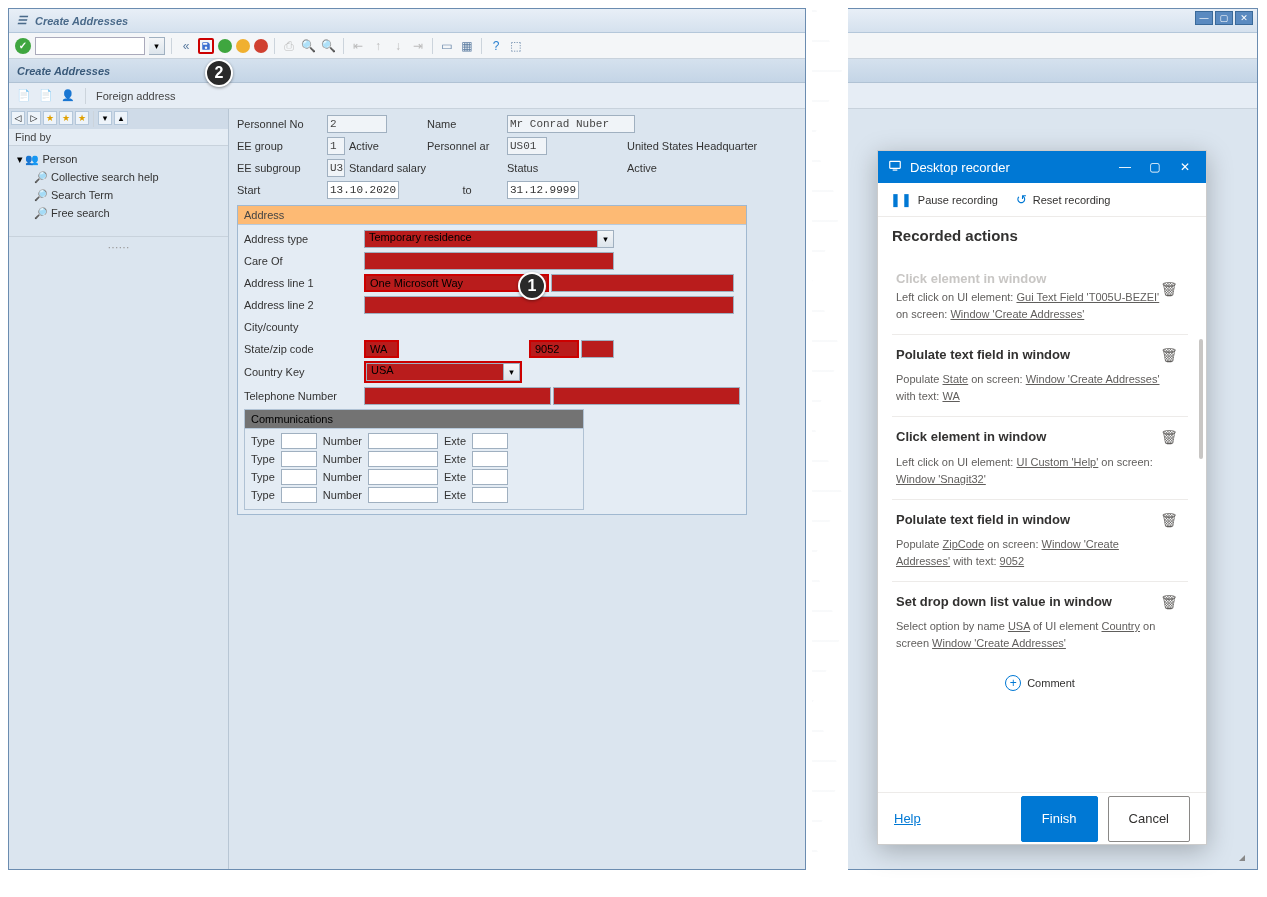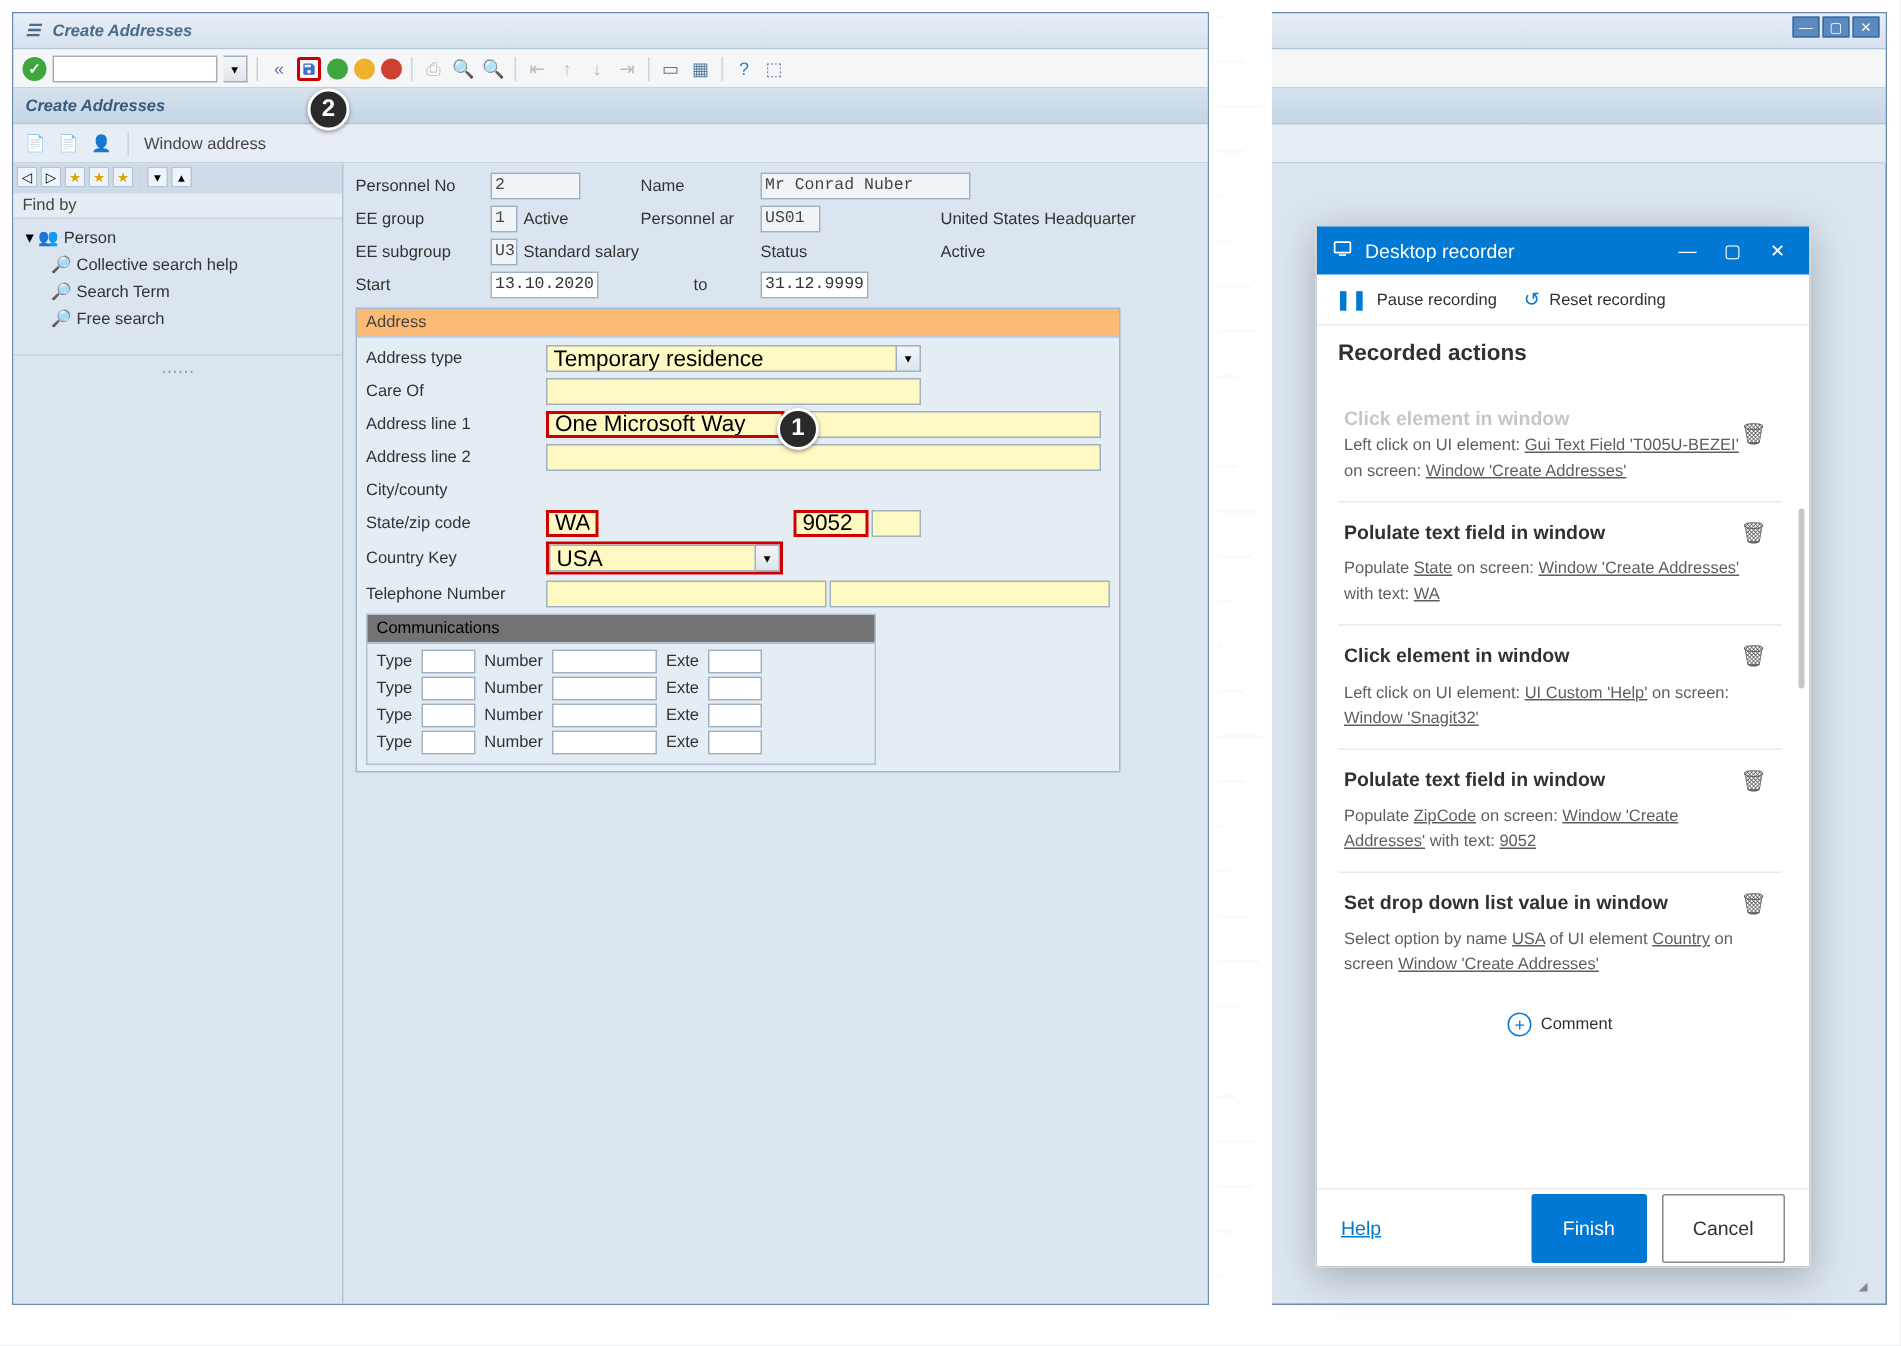--- a/index.html
+++ b/index.html
@@ -39,21 +39,21 @@
 .info-grid .val { display:flex; align-items:center; gap:4px;}
 .sap-input { height:18px; border:1px solid #a0b0c0; background:#fff; padding:0 2px; font-family:'Courier New',monospace; font-size:11px; display:inline-flex; align-items:center;}
 .sap-input.ro { background:#f0f4f8; color:#444;}
 
 .panel { border:1px solid #a0b8d0; background:#e4ecf4; margin-top:4px;}
 .panel > .panel-title { padding:3px 6px; color:#444; background:#fdba74; border-bottom:1px solid #b8cadc;}
 .panel-body { padding:4px 6px; position:relative; }
 .form-row { display:grid; grid-template-columns:120px 1fr; align-items:center; margin-bottom:3px; min-height:19px; }
 .form-row label { color:#333; }
 .dropdown { display:flex; align-items:center; }
-.dd-input { flex:1; height:18px; border:1px solid #a0b0c0; background:#fef9c3; padding:0 4px; font-size:15px;}
+.dd-input { flex:1; height:18px; border:1px solid #a0b0c0; background:#b91c1c; padding:0 4px; font-size:11px;}
 .dd-btn { width:16px; height:18px; border:1px solid #a0b0c0; border-left:none; background:linear-gradient(#f4f6f8,#dde5ec); display:flex; align-items:center; justify-content:center; font-size:9px;}
 .hl { border:2px solid #cc0000 !important; }
 
 .comm-panel { border:1px solid #b0c2d4; background:#e4ecf4; margin-top:4px; width:340px;}
 .comm-panel .panel-title { padding:3px 6px; background:#737373; border-bottom:1px solid #b8cadc;}
 .comm-rows { padding:4px 6px;}
 .comm-row { display:flex; align-items:center; gap:6px; margin-bottom:2px;}
 .comm-row .cl { color:#333; }
 .comm-in { width:36px; height:16px; border:1px solid #a0b0c0; background:#fff;}
 .comm-in.med { width:70px;}
@@ -134,21 +134,21 @@
     <span class="tb-icon">⬚</span>
   </div>
   <div class="sap-header">
     <span>Create Addresses</span>
   </div>
   <div class="sap-subbar">
     <span class="small-icon">📄</span>
     <span class="small-icon">📄</span>
     <span class="small-icon">👤</span>
     <span class="tb-divider"></span>
-    <span>Window address</span>
+    <span>Foreign address</span>
   </div>
   <div class="sap-body">
     <div class="left-pane">
       <div class="nav-bar">
         <span class="nav-btn">◁</span>
         <span class="nav-btn">▷</span>
         <span class="nav-btn" style="color:#e0a000">★</span>
         <span class="nav-btn" style="color:#e0a000">★</span>
         <span class="nav-btn" style="color:#e0a000">★</span>
         <span class="tb-divider"></span>
@@ -178,21 +178,21 @@
       <div class="lower-tree">⋯⋯</div>
     </div>
     <div class="main-pane">
       <div class="info-grid">
         <label>Personnel No</label>
         <div class="val">
             <span class="sap-input ro" style="width:60px;text-align:right">2</span>
           </div>
         <label>Name</label>
         <div class="val" style="grid-column:4/6">
-            <span class="sap-input ro" style="width:140px">Mr Conrad Nuber</span>
+            <span class="sap-input ro" style="width:128px">Mr Conrad Nuber</span>
           </div>
 
         <label>EE group</label>
         <div class="val">
             <span class="sap-input ro" style="width:18px">1</span>
             <span>Active</span>
           </div>
         <label>Personnel ar</label>
         <div class="val">
             <span class="sap-input ro" style="width:40px">US01</span>

